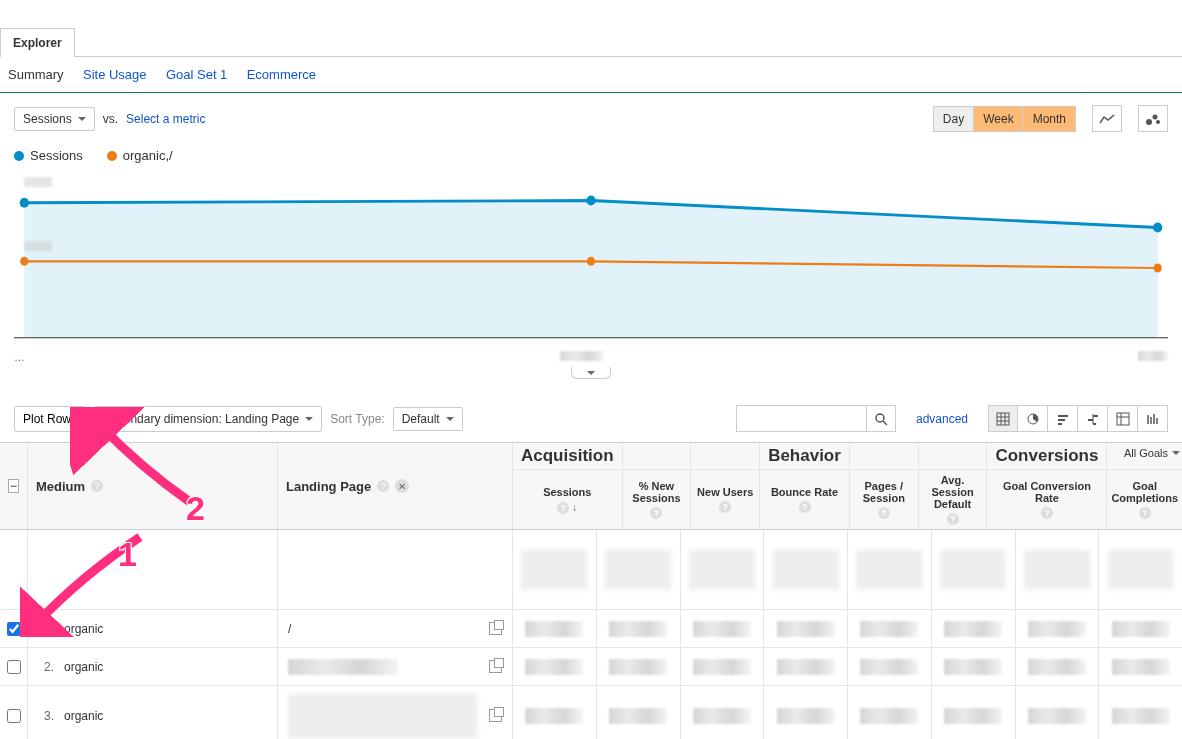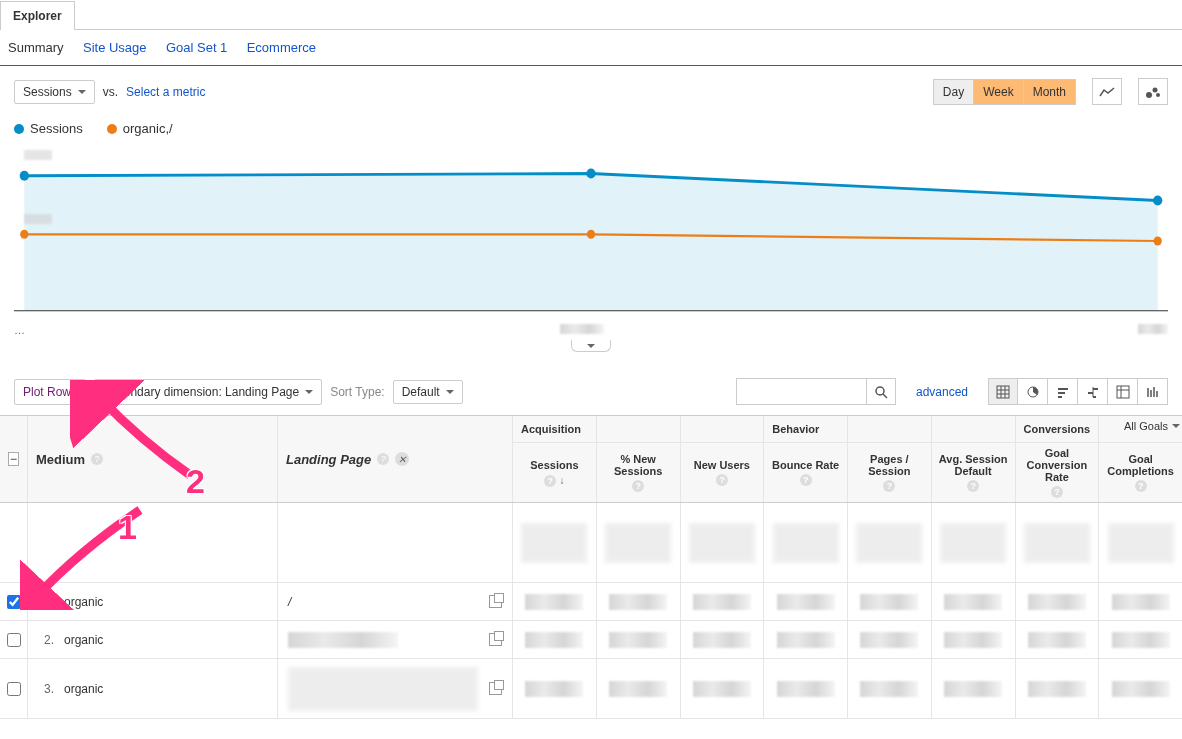--- a/index.html
+++ b/index.html
@@ -1,17 +1,17 @@
 <!DOCTYPE html>
 <html><head>
 <meta charset="utf-8">
 <style>
   * { box-sizing: border-box; margin: 0; padding: 0; }
   body { font-family: Arial, Helvetica, sans-serif; font-size: 12px; color: #333; background: #fff; width: 1182px; }
-  .tabs { border-bottom: 1px solid #ccc; height: 30px; }
+  .tabs { border-bottom: 1px solid #ccc; height: 30px; margin-top: 27px; }
   .tab { display: inline-block; padding: 7px 12px; border: 1px solid #ccc; border-bottom: none; background: #fff; font-weight: bold; position: relative; top: 1px; }
   .subnav { padding: 10px 8px; border-bottom: 1px solid #15803d; }
   .subnav a { color: #1155cc; text-decoration: none; margin-right: 16px; font-size: 13px; }
   .subnav .active { color: #333; font-weight: normal; }
   .metric-row { padding: 12px 14px; display: flex; align-items: center; justify-content: space-between; }
   .metric-left { display: flex; align-items: center; gap: 8px; }
   .dd { border: 1px solid #ccc; padding: 4px 8px; border-radius: 2px; background:#fff; cursor: pointer; display: inline-flex; align-items: center; gap: 6px; font-size:12px;}
   .caret { width: 0; height: 0; border-left:4px solid transparent; border-right:4px solid transparent; border-top:4px solid #666; }
   .vs { font-size: 12px; }
   .link { color: #1155cc; cursor: pointer; font-size:12px;}
@@ -29,37 +29,37 @@
   .chart { position:relative; height:180px; margin: 0 14px; }
   .chart svg { width:100%; height:100%; }
   .chart-baseline { stroke:#333; stroke-width:1; }
   .xaxis { display:flex; justify-content:space-between; margin:2px 14px 0; color:#666; font-size:11px;}
   .expand-pill { width:40px; height:12px; border:1px solid #ccc; border-top:none; border-radius:0 0 6px 6px; margin: 4px auto 16px; display:flex; align-items:center; justify-content:center; cursor:pointer;}
   .dim-row { padding: 8px 14px; border-top:1px solid #e5e5e5; font-size:12px;}
   .dim-row .label { color:#666; margin-right:8px; }
   .dim-row .prim { font-weight:bold; margin-right:12px;}
   .controls { padding: 10px 14px; display:flex; align-items:center; justify-content:space-between; gap:12px;}
   .controls-left { display:flex; align-items:center; gap:8px;}
-  .btn-plain { border:1px solid #ccc; padding:5px 8px; background:#fff; color:#701a75; border-radius:2px; font-size:12px;}
+  .btn-plain { border:1px solid #ccc; padding:5px 8px; background:#fff; color:#000000; border-radius:2px; font-size:12px;}
   .sec-dim { border:1px solid #ccc; padding:5px 8px; border-radius:2px; background:#fff; display:flex; align-items:center; gap:6px; font-size:12px;}
   .sort-lbl { color:#888; font-size:12px;}
   .controls-right { display:flex; align-items:center; gap:20px;}
   .searchwrap { display:flex; }
   .searchinput { border:1px solid #ccc; border-right:none; height:27px; width:130px; padding:0 6px;}
   .searchbtn { border:1px solid #ccc; width:30px; height:27px; display:flex; align-items:center; justify-content:center; background:#fff; cursor:pointer;}
   .viewbtns { display:flex; }
   .viewbtns .iconbtn + .iconbtn { border-left:none; }
   .viewbtns .iconbtn.active { background:#eee; }
   .table { border-top:1px solid #ccc; }
   .thead { display:flex; background:#f7f7f7; border-bottom:1px solid #ccc; position:relative;}
   .col-chk { width:28px; border-right:1px solid #e5e5e5; display:flex; align-items:center; justify-content:center;}
   .col-med { width:250px; border-right:1px solid #e5e5e5;}
-  .col-lp  { width:235px; border-right:1px solid #e5e5e5;font-style:italic;}
+  .col-lp  { width:235px; border-right:1px solid #e5e5e5;}
   .col-metric { flex:1; border-right:1px solid #e5e5e5;}
-  .thead-top { height:26px; display:flex; align-items:center; padding:0 8px; font-size:11px; font-weight:bold;}
+  .thead-top { height:26px; display:flex; align-items:center; padding:0 8px; font-size:17px; font-weight:bold;}
   .thead-bot { height:60px; display:flex; flex-direction:column; align-items:center; justify-content:center; text-align:center; font-size:11px; font-weight:bold; padding:4px; border-top:1px solid #e5e5e5; gap:3px;}
   .thead-full { height:86px; display:flex; align-items:center; padding:0 8px; gap:6px;}
   .thead-full .hlbl { font-weight:bold; font-size:13px;}
   .help { width:12px; height:12px; border-radius:50%; background:#ddd; display:inline-flex; align-items:center; justify-content:center; font-size:9px; color:#fff;}
   .remove-x { width:14px; height:14px; border-radius:50%; background:#ddd; display:inline-flex; align-items:center; justify-content:center; font-size:10px; color:#666; cursor:pointer;}
   .sort-arrow { color:#666; font-size:10px;}
   .minus-box { width:14px; height:14px; border:1px solid #aaa; display:flex; align-items:center; justify-content:center; font-size:12px; cursor:pointer; background:#fff;}
   .allgoals { display:flex; align-items:center; gap:4px; font-size:11px; cursor:pointer; position:absolute; right:2px; top:4px;}
   .totals-row { display:flex; height:80px; border-bottom:1px solid #e5e5e5;}
   .totals-row .col-chk, .totals-row .col-med, .totals-row .col-lp { }

